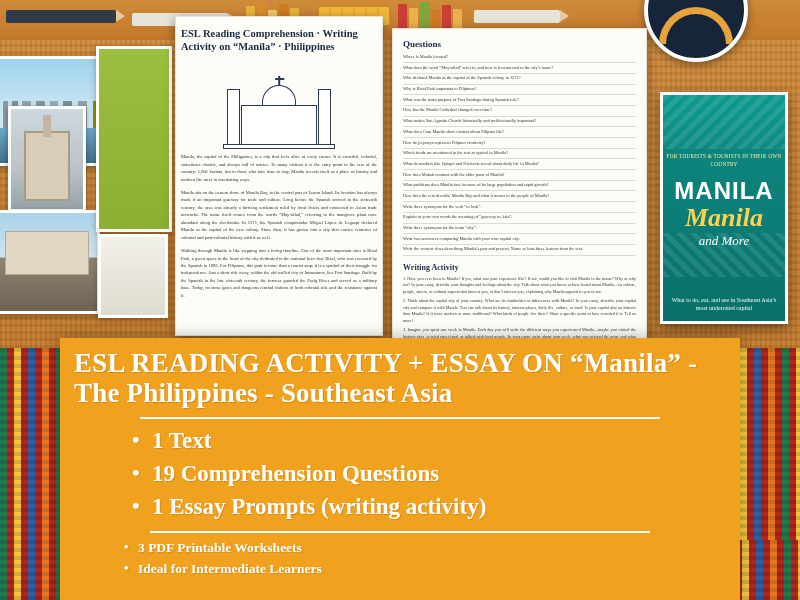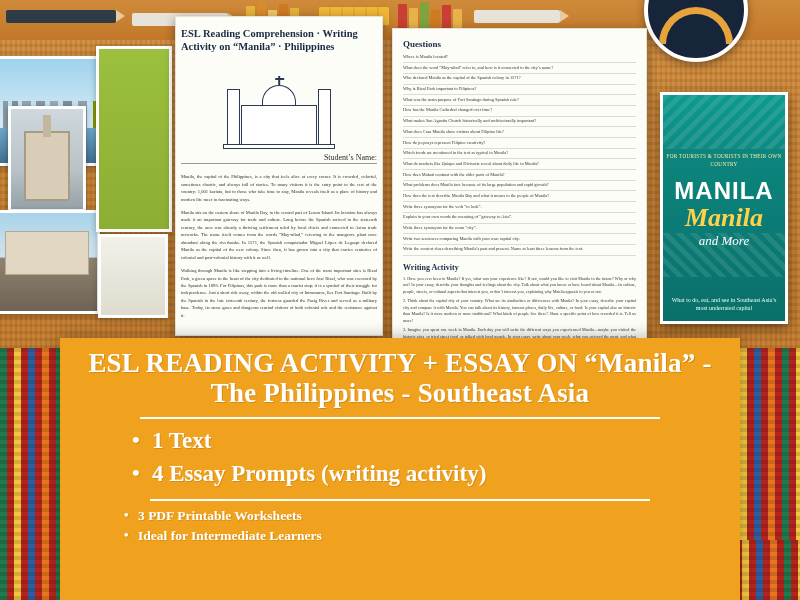--- a/index.html
+++ b/index.html
@@ -264,21 +264,20 @@
   }
 
   
   .panel {
     position: absolute; left: 60px; top: 338px; width: 680px; height: 262px;
     background: #f0a21e;
     box-shadow: 0 -2px 14px rgba(0,0,0,0.25);
   }
   .panel h1 {
     margin-top: 10px;
-    text-align: center;
     color: #ffffff;
     font-family: "Liberation Serif", serif;
     font-weight: bold;
     font-size: 27px;
     line-height: 1.12;
     letter-spacing: .2px;
     text-shadow: 1px 1px 0 rgba(120,70,0,0.25);
     padding: 0 14px;
   }
   .rule {
@@ -377,21 +376,20 @@
       <div class="cath">
         <div class="tw l"></div>
           <div class="tw r"></div>
         <div class="body"></div>
           <div class="dome"></div>
           <div class="cross"></div>
         <div class="steps"></div>
       </div>
     </div>
 
-    <div class="name-line">Student’s Name:</div>
 
     <div class="body-text">Manila, the capital of the Philippines, is a city that feels alive at every corner. It is crowded, colorful, sometimes chaotic, and always full of stories. To many visitors it is the entry point to the rest of the country: 1,001 karinta, but to those who take time to stay, Manila reveals itself as a place of history and modern life meet in fascinating ways.</div>
     <div class="body-text">Manila sits on the eastern shore of Manila Bay, in the central part of Luzon Island. Its location has always made it an important gateway for trade and culture. Long before the Spanish arrived in the sixteenth century, the area was already a thriving settlement ruled by local chiefs and connected to Asian trade networks. The name itself comes from the words “May-nilad,” referring to the mangrove plant once abundant along the riverbanks. In 1571, the Spanish conquistador Miguel López de Legazpi declared Manila as the capital of the new colony. Since then, it has grown into a city that carries centuries of colonial and post-colonial history with it as well.</div>
     <div class="body-text">Walking through Manila is like stepping into a living timeline. One of the most important sites is Rizal Park, a green space in the heart of the city dedicated to the national hero José Rizal, who was executed by the Spanish in 1896. For Filipinos, this park is more than a tourist stop; it is a symbol of their struggle for independence. Just a short ride away, within the old walled city of Intramuros, lies Fort Santiago. Built by the Spanish in the late sixteenth century, the fortress guarded the Pasig River and served as a military base. Today, its stone gates and dungeons remind visitors of both colonial rule and the resistance against it.</div>
   </div>
 
   <div class="page p2">
     <div class="qhead">Questions</div>
     <ul class="qlist">
       <li>Where is Manila located?</li>
@@ -435,21 +433,22 @@
 
   <div class="textile left"></div>
   <div class="textile right"></div>
   <div class="textile bottom"></div>
 
   <div class="panel">
     <h1>ESL READING ACTIVITY + ESSAY ON “Manila” - The Philippines - Southeast Asia</h1>
     <div class="rule"></div>
     <ul class="bullets">
       <li>1 Text</li>
-      <li>4 Essay Prompts (writing activity)</li>
+      <li>19 Comprehension Questions</li>
+      <li>1 Essay Prompts (writing activity)</li>
     </ul>
     <div class="rule2"></div>
     <ul class="subbullets">
       <li>3 PDF Printable Worksheets</li>
       <li>Ideal for Intermediate Learners</li>
     </ul>
   </div>
 
 </div>
 

